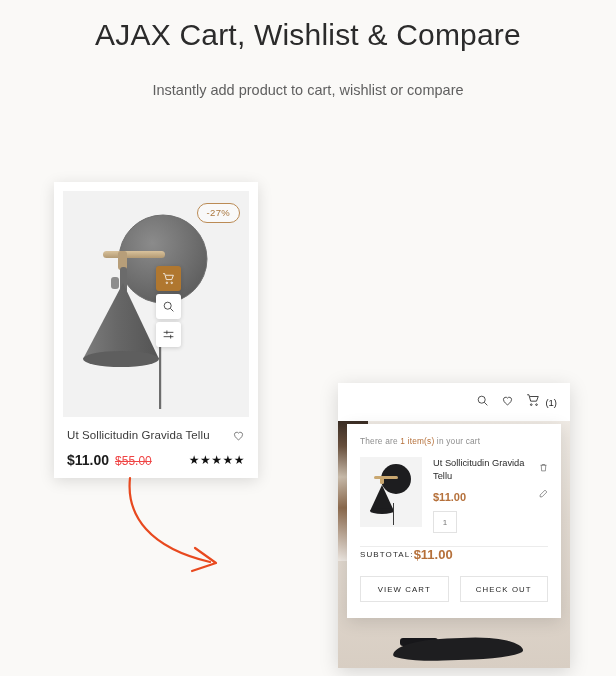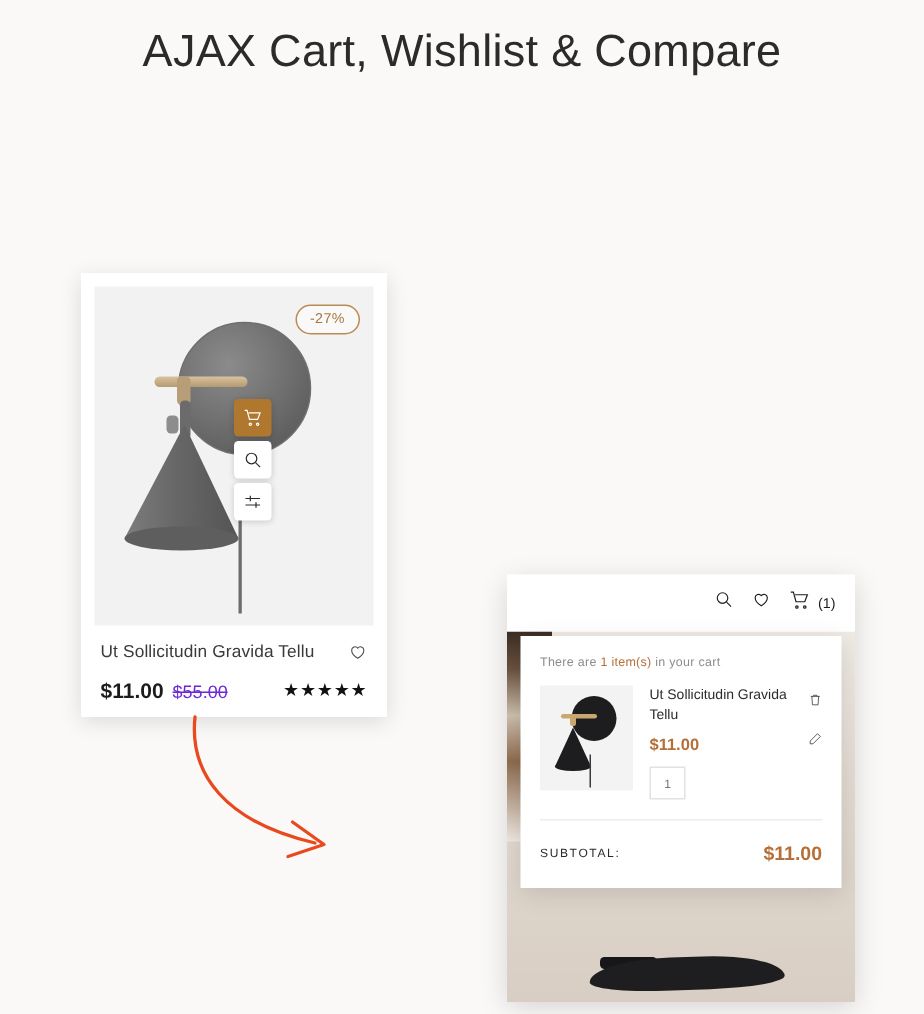--- a/index.html
+++ b/index.html
@@ -60,21 +60,21 @@
   .act-btn svg { stroke: #2c2c2c; fill: none; stroke-width: 1.5; }
 
   .product-info { position: absolute; left: 13px; top: 246px; width: 178px; }
   .row1 { display: flex; align-items: center; justify-content: space-between; }
   .p-title { font-size: 11.5px; color: #3a3a3a; letter-spacing: .1px; }
   .wish-ico { width: 13px; height: 13px; }
   .wish-ico svg { stroke: #4a4a4a; fill: none; stroke-width: 1.3; }
   .row2 { display: flex; align-items: center; justify-content: space-between; margin-top: 11px; }
   .prices { display: flex; align-items: baseline; gap: 6px; }
   .price-new { font-size: 14px; font-weight: bold; color: #1c1c1c; }
-  .price-old { font-size: 12px; color: #6d28d9; text-decoration: line-through; }
+  .price-old { font-size: 12px; color: #ef4444; text-decoration: line-through; }
   .stars { font-size: 12px; color: #111111; letter-spacing: .5px; }
 
   
   .arrow { position: absolute; left: 120px; top: 470px; }
 
   
   .mock {
     position: absolute; left: 338px; top: 383px;
     width: 232px; height: 285px;
     background: #ffffff;
@@ -120,38 +120,39 @@
   .dd-price { font-size: 11px; color: #b5703a; font-weight: bold; margin-top: 9px; }
   .dd-qty {
     margin-top: 8px; width: 24px; height: 22px; border: 1px solid #e2e2e2;
     display: flex; align-items: center; justify-content: center;
     font-size: 8px; color: #757575;
   }
   .dd-tools { position: absolute; right: 0; top: 1px; display: flex; flex-direction: column; gap: 8px; align-items: center; }
   .dd-tools svg { stroke: #272727; fill: none; stroke-width: 1.3; }
 
   .dd-sep { height: 1px; background: #ececec; margin: 13px 0 0; }
-  .dd-sub { display: flex; align-items: center; justify-content: space-between; margin-top: 14px; }
+  .dd-sub { display: flex; align-items: center; }
   .dd-sub-label { font-size: 8px; color: #2a2a2a; letter-spacing: 1.1px; }
   .dd-sub-val { font-size: 13px; color: #b5703a; font-weight: bold; }
   .dd-btns { display: flex; gap: 11px; margin-top: 14px; }
   .dd-btn {
     flex: 1; height: 26px; border: 1px solid #e4e4e4; background: #fff;
     display: flex; align-items: center; justify-content: center;
     font-size: 7.8px; letter-spacing: 1.1px; color: #1f1f1f;
   }
 </style>
 </head>
 <body>
 
 <div class="page">
 
   <div class="headings">
     <div class="title">AJAX Cart, Wishlist &amp; Compare</div>
     <div class="subtitle">
+      <span>Instantly add product to cart, wishlist or compare</span>
     </div>
   </div>
 
   <div class="product-card">
     <div class="product-media">
       <svg class="lamp" viewBox="0 0 186 226">
         <defs>
           <radialGradient id="plate" cx="38%" cy="32%" r="78%">
             <stop offset="0%" stop-color="#8b8b8b"></stop>
             <stop offset="60%" stop-color="#6e6e6e"></stop>
@@ -289,16 +290,20 @@
         </div>
       </div>
 
       <div class="dd-sep"></div>
 
       <div class="dd-sub">
         <span class="dd-sub-label">SUBTOTAL:</span>
         <span class="dd-sub-val">$11.00</span>
       </div>
 
+      <div class="dd-btns">
+        <div class="dd-btn">VIEW CART</div>
+        <div class="dd-btn">CHECK OUT</div>
+      </div>
     </div>
   </div>
 
 </div>
 
 </body></html>

